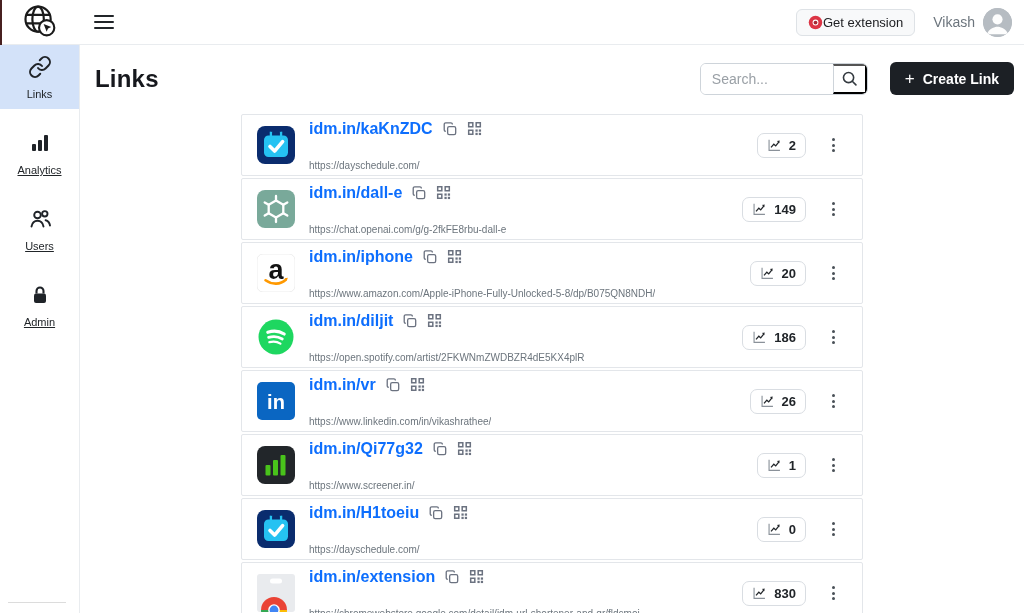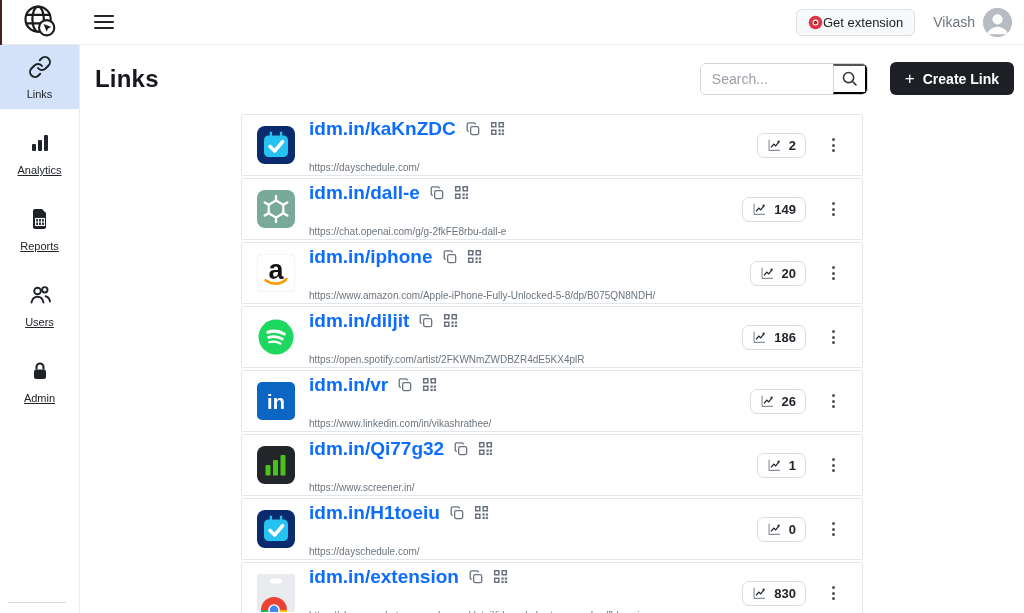--- a/index.html
+++ b/index.html
@@ -49,21 +49,21 @@
   .plus-glyph { font-size:17px; font-weight:400; line-height:1; }
 
   
   .link-list { width:622px; margin:7px auto 0; }
   .row-card { display:flex; align-items:center; height:62px; background:#fff;
               border:1px solid #e3e6ea; border-radius:2px; margin-bottom:2px;
               padding:0 22px 0 15px; }
   .favicon { width:38px; height:38px; flex:0 0 38px; }
   .link-text { margin-left:14px; min-width:0; }
   .line1 { display:flex; align-items:center; gap:10px; }
-  .short { font-size:19px; font-weight:700; color:#0d6efd; text-decoration:none; cursor:pointer; }
+  .short { font-size:16px; font-weight:700; color:#0d6efd; text-decoration:none; cursor:pointer; }
   .icon-btn { display:inline-flex; cursor:pointer; }
   .url { margin-top:22px; font-size:10px; color:#6c757d; white-space:nowrap;
          overflow:hidden; text-overflow:ellipsis; max-width:440px; }
   .row-right { margin-left:auto; display:flex; align-items:center; gap:21px; }
   .stats-pill { display:flex; align-items:center; gap:7px; height:25px; padding:0 9px;
                 border:1px solid #d9dde2; border-radius:7px; background:#fff; cursor:pointer; }
   .clicks { font-size:13px; font-weight:700; color:#212529; }
   .kebab { display:flex; flex-direction:column; gap:2.5px; padding:4px 5px; cursor:pointer; }
   .kebab i { width:3px; height:3px; border-radius:50%; background:#495057; }
 </style>
@@ -126,32 +126,20 @@
   <svg width="24" height="24" viewBox="0 0 24 24" fill="#1f2328">
             <rect x="4" y="13" width="4" height="7" rx="1"></rect>
             <rect x="10" y="9" width="4" height="11" rx="1"></rect>
             <rect x="16" y="4" width="4" height="16" rx="1"></rect>
           </svg>
 </span>
         <span class="sb-label">Analytics</span>
       </div>
       <div class="sb-item">
         <span>
-  <svg width="24" height="24" viewBox="0 0 24 24">
-            <path d="M7 2h7l4 4v14a2 2 0 0 1-2 2H7a2 2 0 0 1-2-2V4a2 2 0 0 1 2-2z" fill="#1f2328"></path>
-            <g stroke="#fff" stroke-width="1.1" fill="none">
-              <rect x="7.6" y="11.5" width="8.8" height="7"></rect>
-              <path d="M7.6 15h8.8M10.5 11.5v7M13.5 11.5v7"></path>
-            </g>
-          </svg>
-</span>
-        <span class="sb-label">Reports</span>
-      </div>
-      <div class="sb-item">
-        <span>
   <svg width="24" height="24" viewBox="0 0 24 24" fill="none" stroke="#1f2328" stroke-width="1.9" stroke-linecap="round">
             <circle cx="9.5" cy="8" r="3.3"></circle>
             <path d="M3.5 19.5c.7-3.8 3.2-5.8 6-5.8s5.3 2 6 5.8"></path>
             <circle cx="16.8" cy="6.8" r="2.7"></circle>
             <path d="M17.6 13.3c2.4.5 3.9 2.3 4.4 5.2"></path>
           </svg>
 </span>
         <span class="sb-label">Users</span>
       </div>
       <div class="sb-item">

